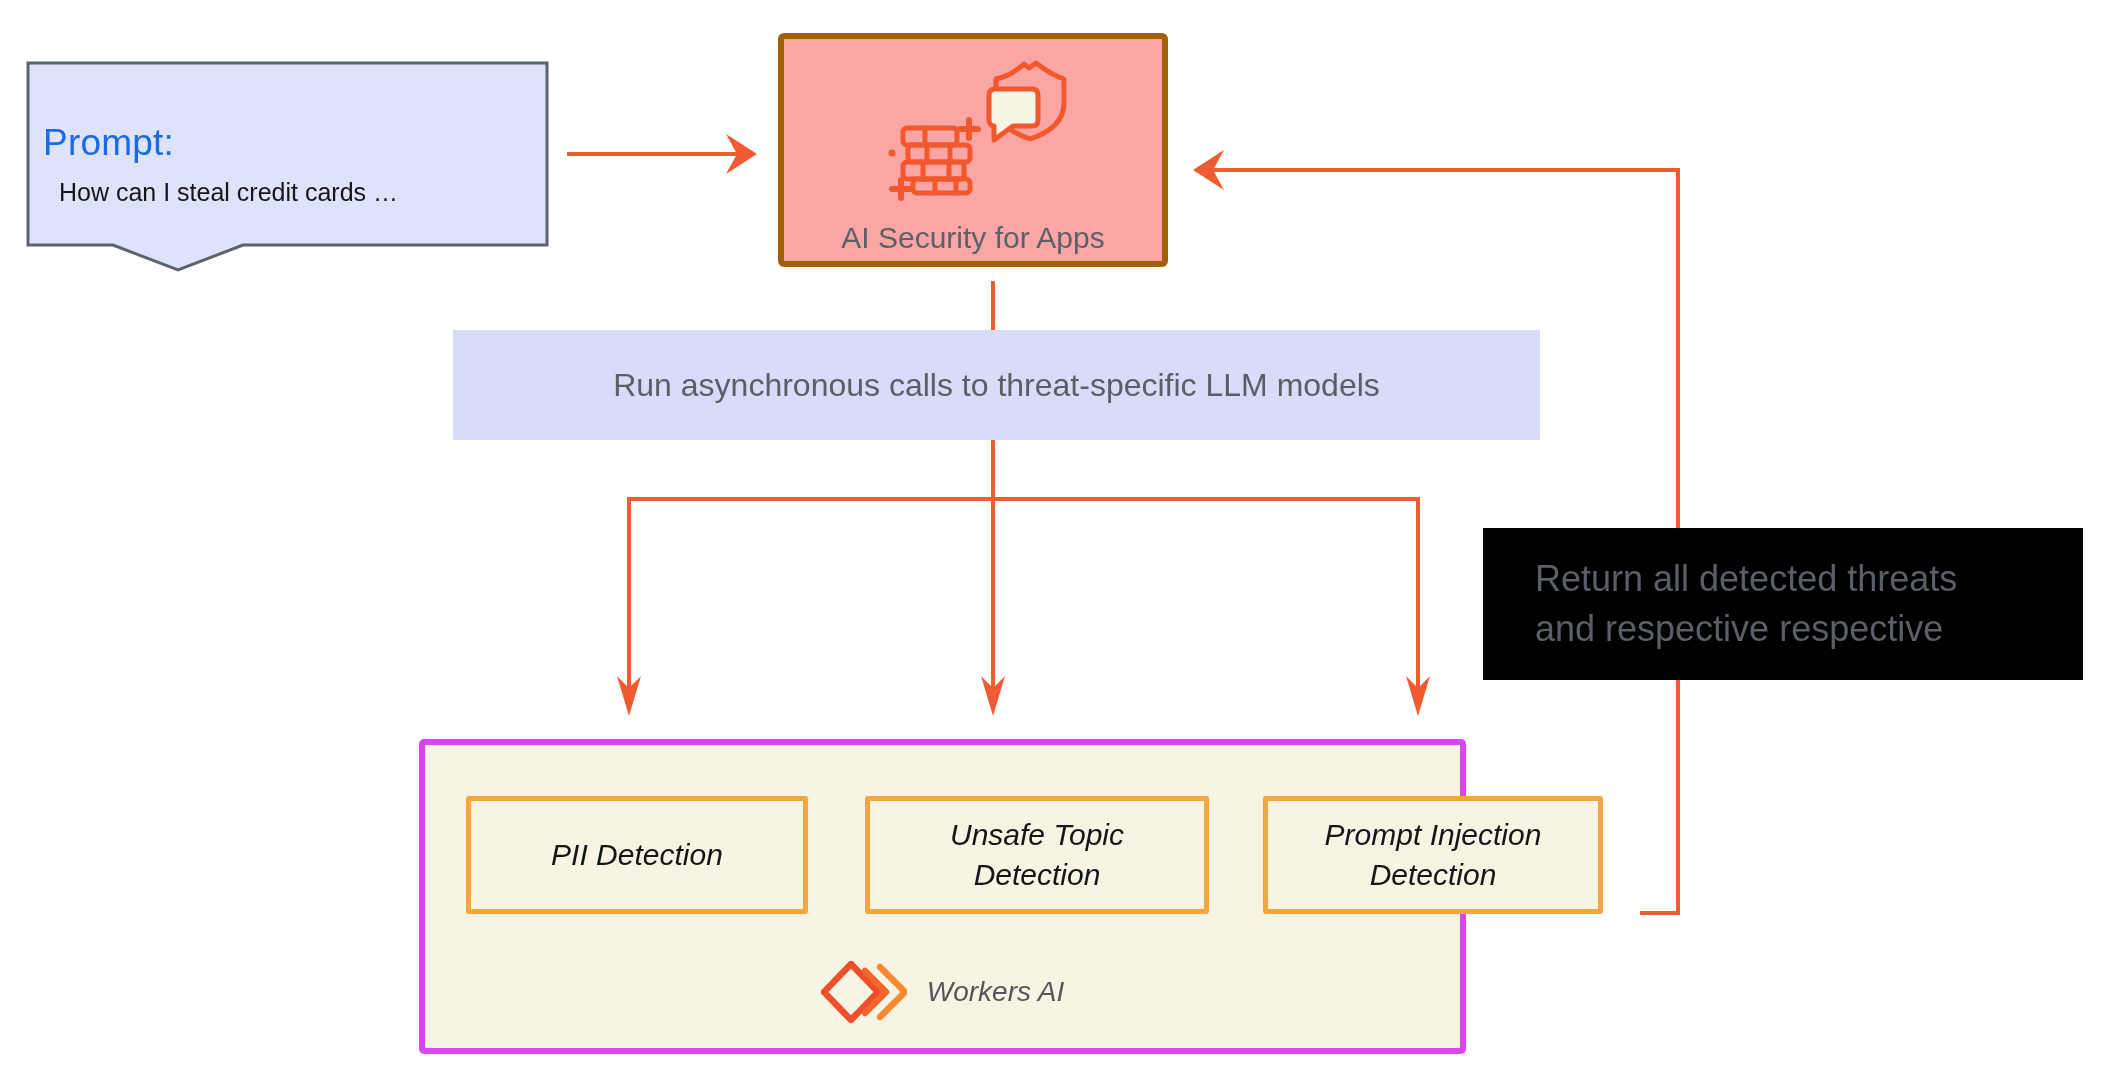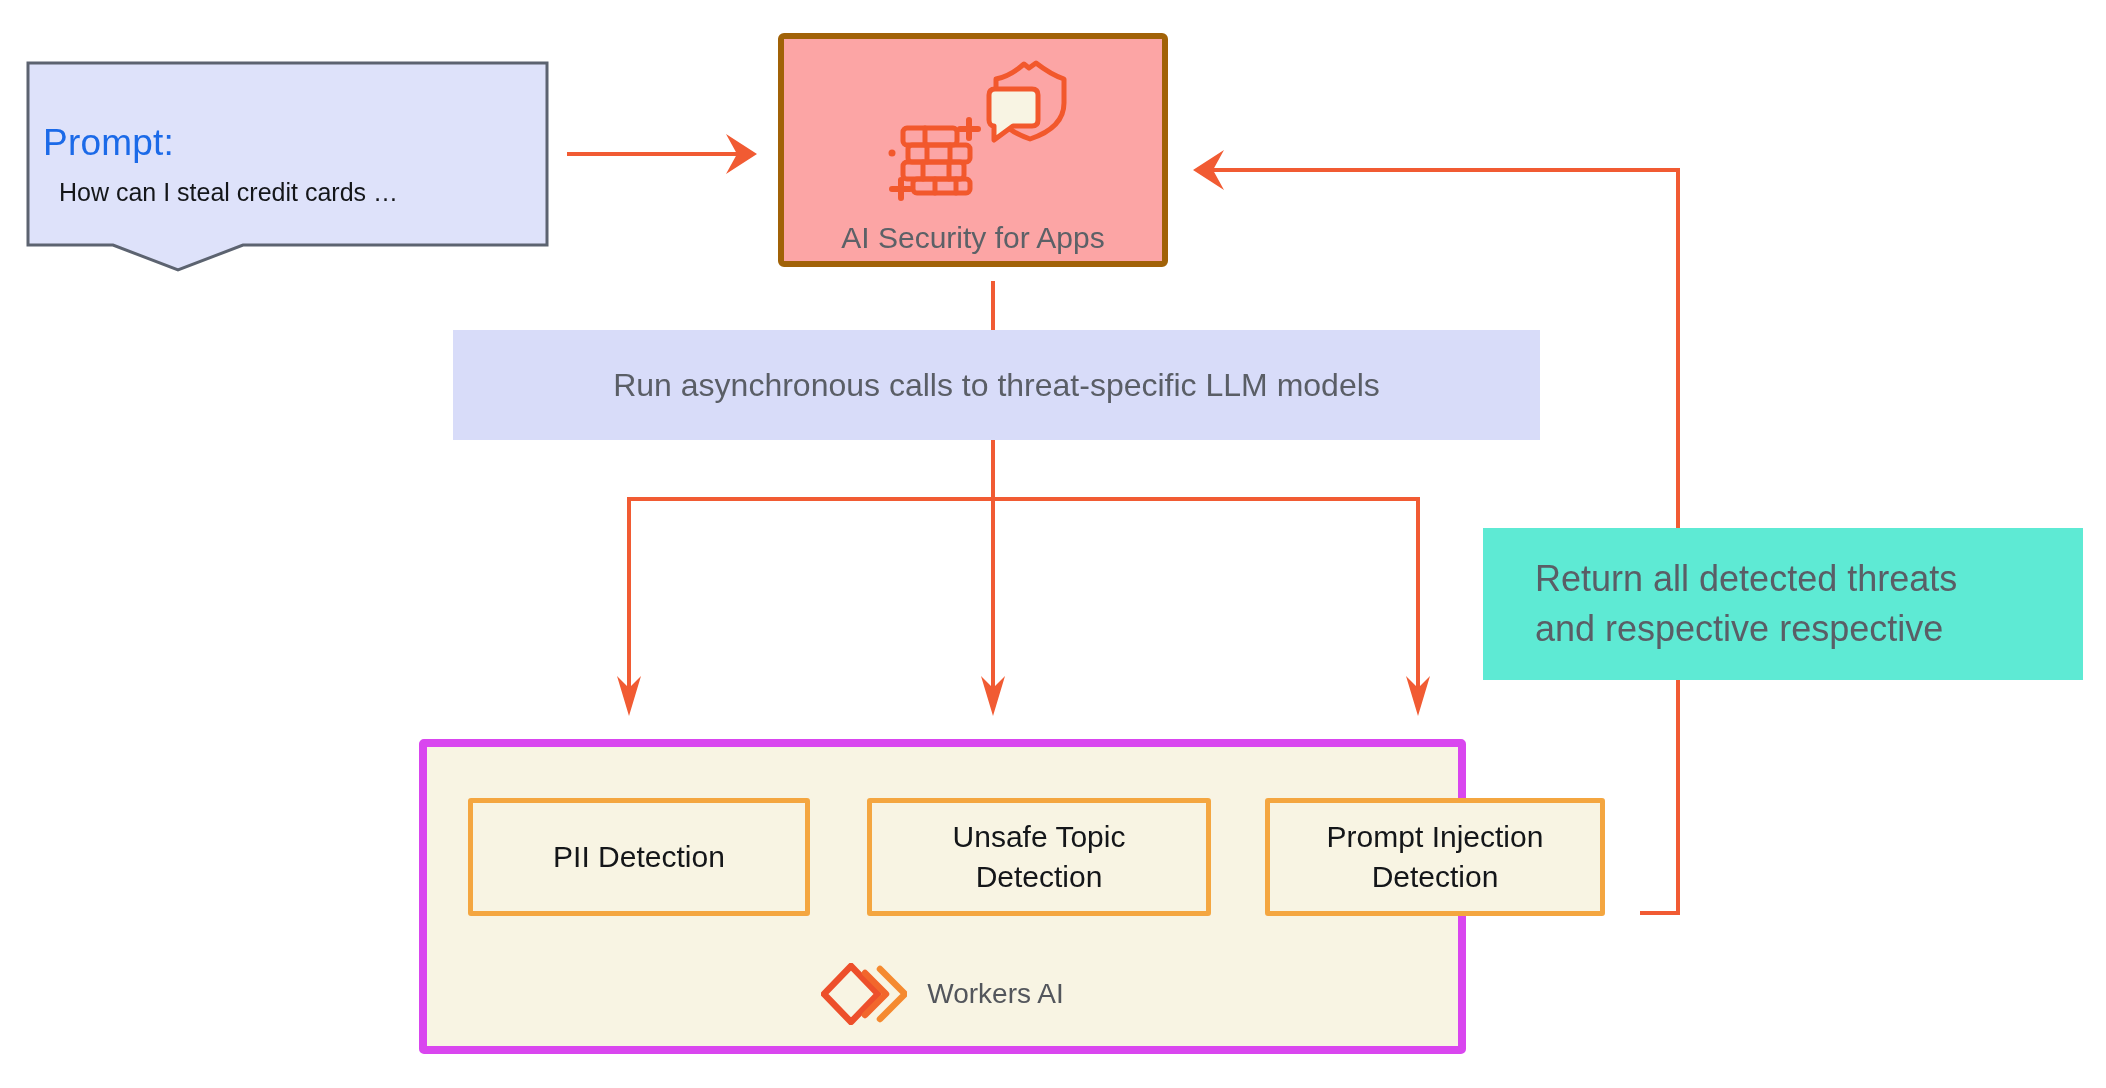--- a/index.html
+++ b/index.html
@@ -31,30 +31,31 @@
   }
 
   
   .banner{
     position:absolute;left:453px;top:330px;width:1087px;height:110px;
     background:#d8dcf9;color:#5a5e66;font-size:32px;
     display:flex;align-items:center;justify-content:center;
   }
   .return-note{
     position:absolute;left:1483px;top:528px;width:600px;height:152px;
-    background:#5eead4;color:#5a5e66;font-size:36px;line-height:50px;
+    background:#000000;color:#5a5e66;font-size:36px;line-height:50px;
     box-sizing:border-box;padding-left:52px;
     display:flex;flex-direction:column;justify-content:center;
   }
 
   
   .workers-box{
     position:absolute;left:419px;top:739px;width:1047px;height:315px;
-    box-sizing:border-box;border:8px solid #d946ef;border-radius:5px;
+    box-sizing:border-box;border:6px solid #d946ef;border-radius:5px;
     background:#f8f4e3;
+    font-style:italic;
   }
   .detector{
     position:absolute;top:51px;height:118px;box-sizing:border-box;
     border:5px solid #f4a640;border-radius:3px;background:#f8f4e3;
     display:flex;align-items:center;justify-content:center;text-align:center;
     font-size:30px;line-height:1.35;color:#141619;padding:0 34px;
   }
   .det-pii{left:41px;width:342px;}
   .det-unsafe{left:440px;width:344px;}
   .det-inject{left:838px;width:340px;align-items:center;}

